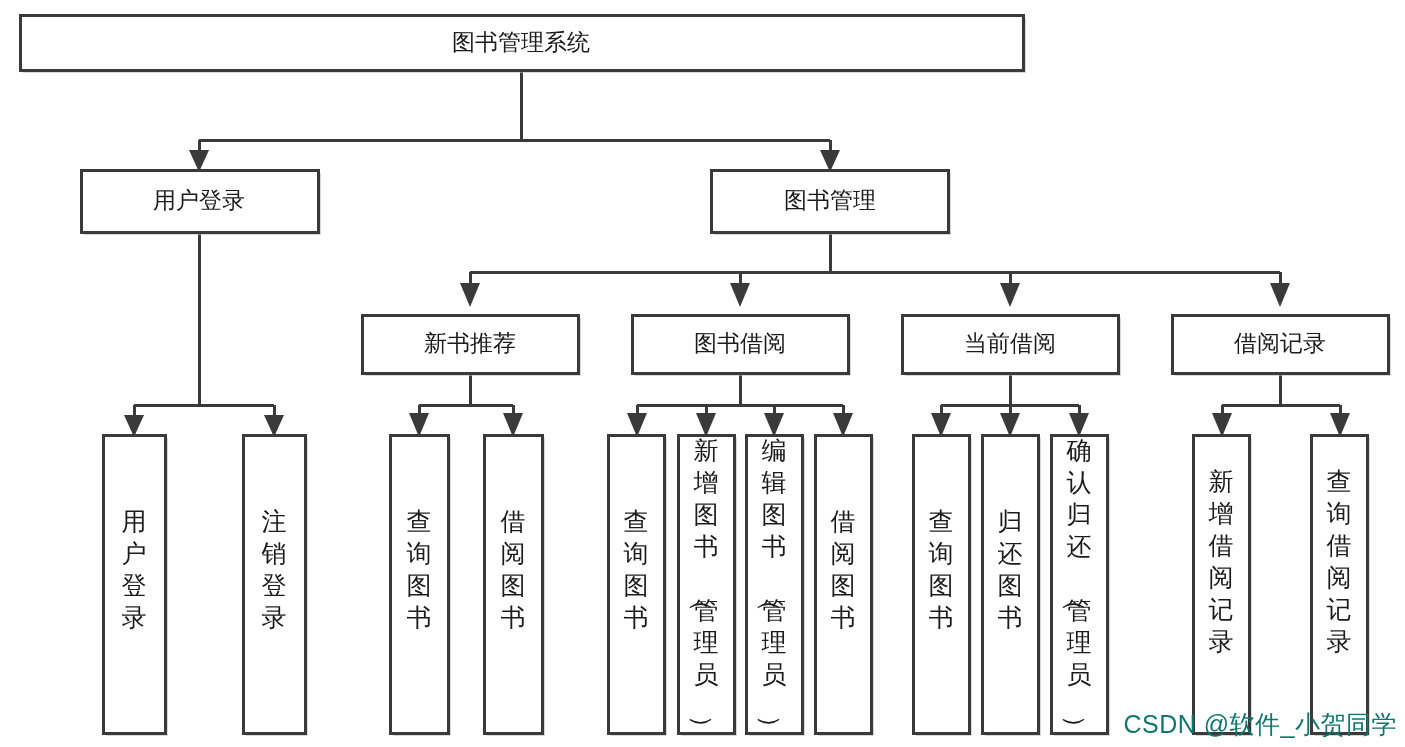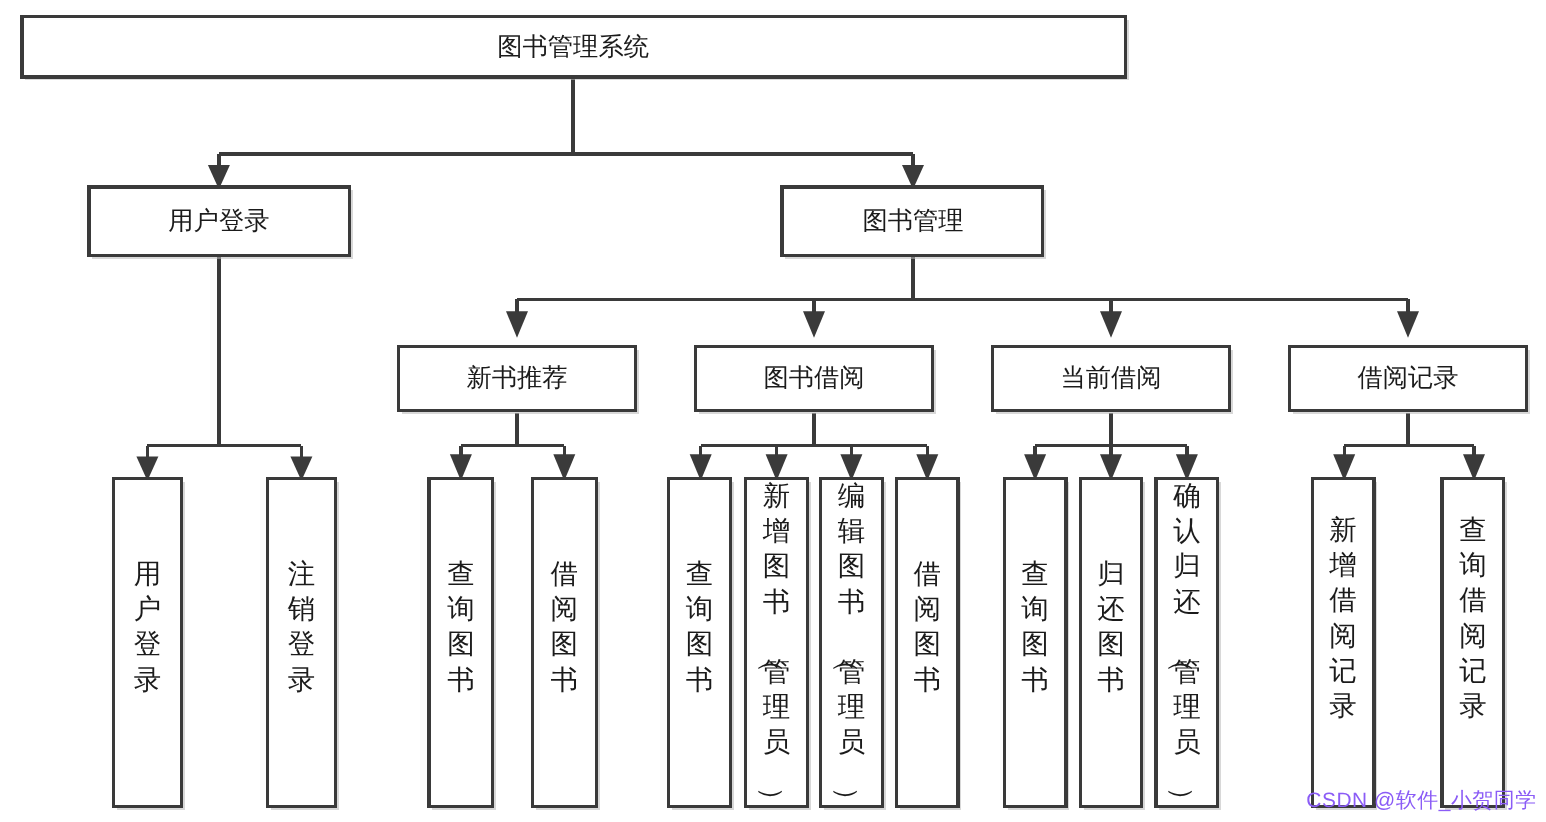--- a/index.html
+++ b/index.html
@@ -59,22 +59,22 @@
     font-family: "Liberation Sans", "DejaVu Sans", sans-serif;
     font-size: 25px;
     fill: #1b1b1b;
     text-anchor: middle;
   }
   .watermark {
     position: absolute;
     right: 8px;
     bottom: 6px;
     font-family: "Liberation Sans", "DejaVu Sans", sans-serif;
-    font-size: 19px;
-    color: #8b5cf6;
+    font-size: 25px;
+    color: #0f766e;
     letter-spacing: 0.5px;
     white-space: nowrap;
     pointer-events: none;
     margin-left: 26px;
   }
 </style>
 </head>
 <body>
 
 <div id="diagram-root">

